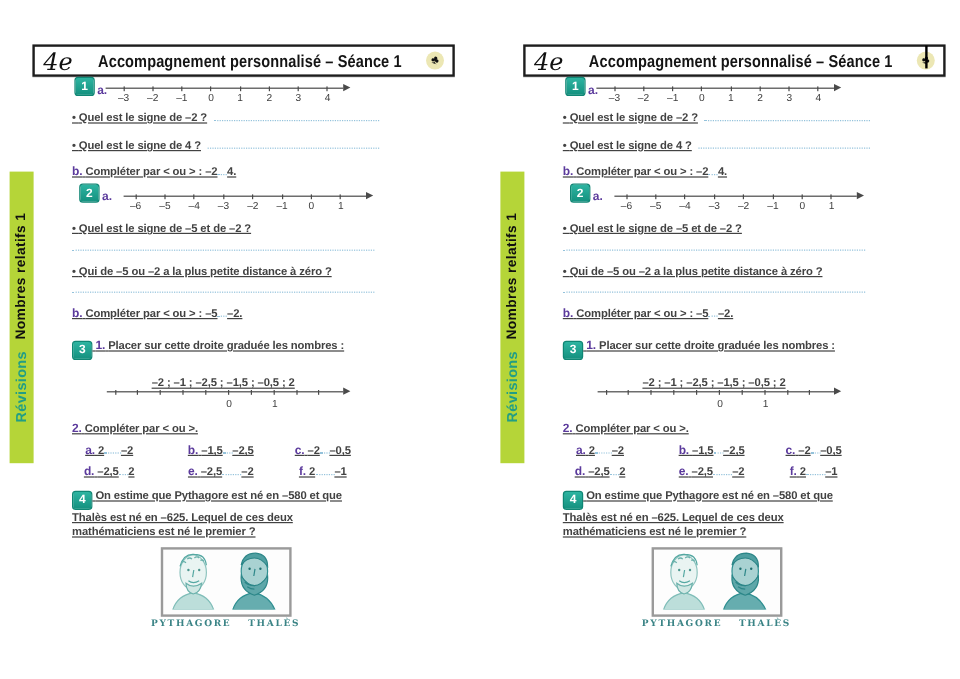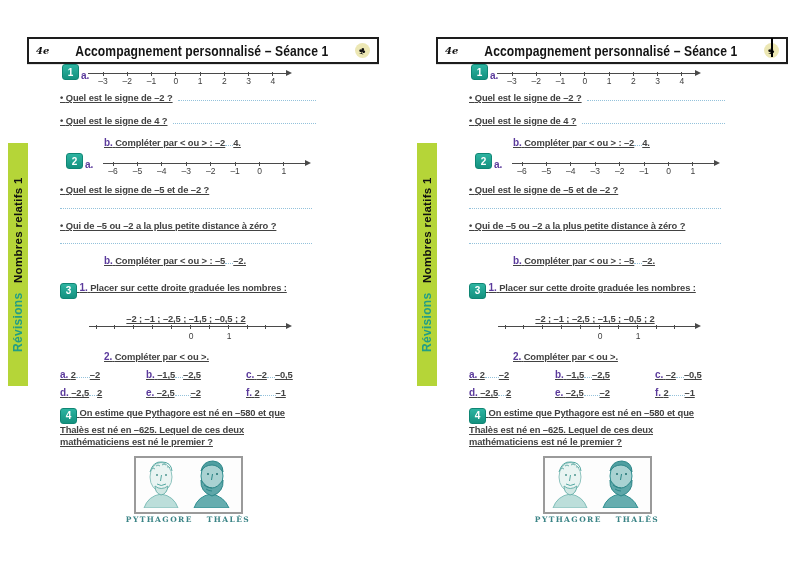--- a/index.html
+++ b/index.html
@@ -4,21 +4,21 @@
 <style>
   html,body{margin:0;padding:0;}
   body{width:800px;height:566px;background:#ffffff;position:relative;overflow:hidden;
        font-family:"Liberation Sans",sans-serif;}
   .page{position:absolute;top:37px;width:372px;height:505px;background:#fff;}
   #page1{left:8px;} #page2{left:417px;}
 
   
   .header{position:absolute;left:19px;top:0;width:334px;height:23px;border:2px solid #1d1d1d;
           background:#fff;display:flex;align-items:center;padding:0 7px;box-shadow:0 1px 0 #e3e3e3;}
-  .grade{font-family:"DejaVu Serif",serif;font-style:italic;font-weight:bold;font-size:10px;color:#111;}
+  .grade{font-family:"DejaVu Serif",serif;font-style:italic;font-weight:normal;font-size:20px;color:#111;}
   .htitle{flex:1;text-align:center;font-weight:bold;font-size:12.5px;color:#141414;
           display:inline-block;transform:scale(.97,1.14);letter-spacing:.1px;white-space:nowrap;}
   .hicon{width:15px;height:15px;border-radius:50%;background:#ece7b4;display:flex;
          align-items:center;justify-content:center;}
   .hicon span{font-size:10px;color:#111;transform:rotate(18deg);line-height:1;}
 
   
   .sidebar{position:absolute;left:0;top:106px;width:20px;height:243px;background:#b5d538;
            writing-mode:vertical-rl;transform:rotate(180deg);display:flex;align-items:center;
            justify-content:center;gap:9px;}
@@ -31,42 +31,42 @@
          color:#fff;font-weight:bold;font-size:10px;vertical-align:-3px;}
   .exabs{position:absolute;}
   .plabel{color:#5b3a9c;font-weight:bold;font-size:10px;}
   .abs{position:absolute;}
 
   
   .t{font-weight:bold;font-size:9.4px;color:#424242;letter-spacing:-.1px;text-decoration:underline;}
   .qrow{position:absolute;left:52px;width:258px;display:flex;align-items:flex-end;white-space:nowrap;}
   .qt::before{content:"• ";}
   .tail{flex:1;border-bottom:1px dotted #94c2db;margin:0 2px 2px 5px;}
-  .brow{position:absolute;left:52px;white-space:nowrap;margin-left:44px;}
+  .brow{position:absolute;left:52px;white-space:nowrap;}
   .blank{display:inline-block;width:12px;border-bottom:1px dotted #94c2db;height:8px;}
   .w8{width:8px;} .w14{width:14px;} .w16{width:16px;}
   .dotline{position:absolute;left:52px;width:252px;border-bottom:1px dotted #94c2db;height:0;}
 
   
   .nl{position:absolute;left:0;width:100%;height:18px;}
   .axis{position:absolute;top:0;border-top:1.3px solid #4a4a4a;}
   .axis::after{content:"";position:absolute;right:-6px;top:-4px;border-left:6px solid #4a4a4a;
                border-top:3px solid transparent;border-bottom:3px solid transparent;}
   .ticks{position:absolute;top:-1px;display:flex;justify-content:space-between;}
   .tk{width:16px;display:flex;flex-direction:column;align-items:center;}
   .tk::before{content:"";width:1px;height:4px;background:#4a4a4a;}
   .tk span{font-size:8.5px;color:#3d3d3d;margin-top:0;}
   .tkm{width:10px;display:flex;flex-direction:column;align-items:center;}
   .tkm::before{content:"";width:1px;height:3.5px;background:#4a4a4a;}
   .nl3lab{position:absolute;top:5px;width:14px;text-align:center;font-size:8.5px;color:#3d3d3d;}
 
   .exp{position:absolute;line-height:12px;}
   .numlist{position:absolute;left:56px;top:276px;width:244px;text-align:center;}
-  .grid{position:absolute;left:52px;width:256px;display:grid;grid-template-columns:86px 100px auto;
-        white-space:nowrap;}
+  .grid{position:absolute;left:40px;width:256px;display:grid;grid-template-columns:86px 100px auto;
+        white-space:nowrap;text-align:center;}
 
   
   .frame{position:absolute;left:126px;top:419px;width:105px;height:54px;background:#fdfdfd;
          border:2px solid #9a9a9a;}
   .caps{position:absolute;left:104px;top:478px;width:152px;display:flex;justify-content:center;
         gap:14px;font-size:7.5px;letter-spacing:1.4px;color:#3b8486;font-weight:bold;
         font-family:"DejaVu Serif",serif;}
   .cursor{position:absolute;left:771px;top:38px;width:2px;height:19px;background:#000;}
 </style>
 </head>

